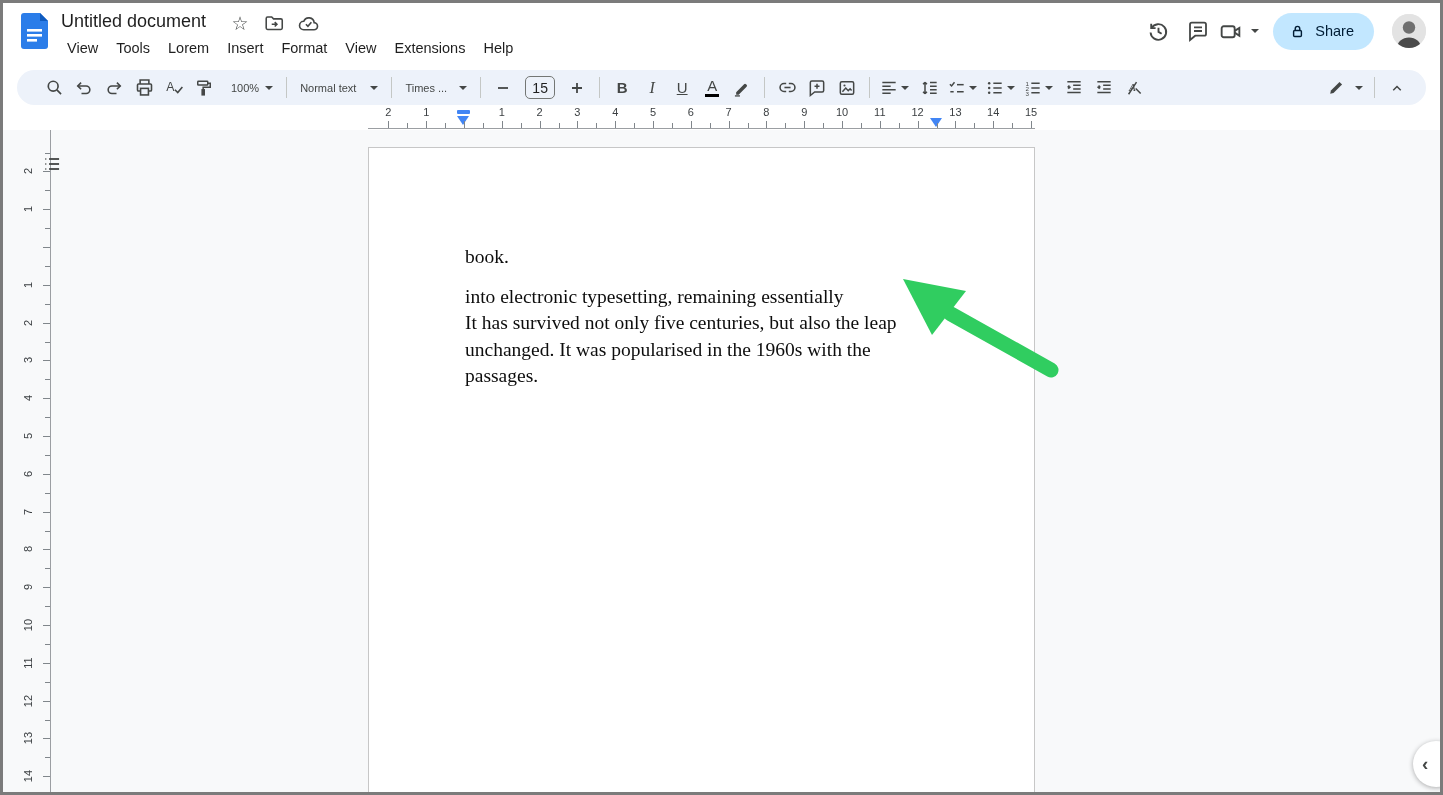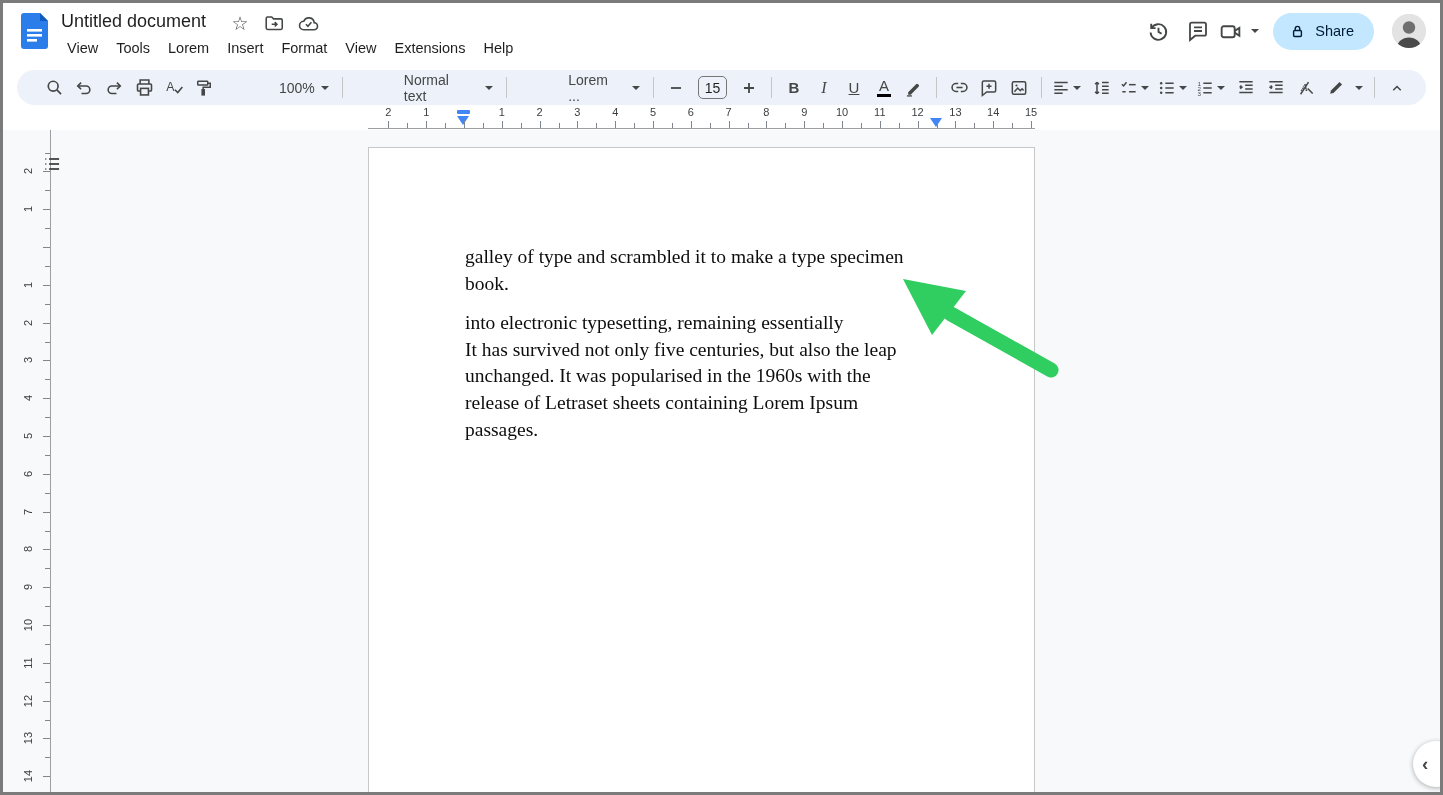--- a/index.html
+++ b/index.html
@@ -21,21 +21,21 @@
   .video-group { display:flex; align-items:center; margin-right:14px; }
   .share-btn { height:37px; padding:0 20px 0 16px; border-radius:19px; background:#c2e7ff;
                display:flex; align-items:center; gap:9px; color:#001d35; font-size:14.5px; font-weight:500; margin-right:18px; }
   .avatar { width:34px; height:34px; border-radius:50%; overflow:hidden; background:#e8e8e8; }
 
   
   .toolbar { position:absolute; top:70px; left:17px; right:17px; height:35px; background:#edf2fa;
              border-radius:18px; display:flex; align-items:center; padding:0 14px 0 22px; color:#444746; }
   .ibtn { min-width:30px; height:30px; display:flex; align-items:center; justify-content:center; border-radius:4px; }
   .tb-div { width:1px; height:21px; background:#c4c7c5; margin:0 7px; flex:none; }
-  .tb-text { font-size:14px; color:#444746;margin-left:48px; }
+  .tb-text { font-size:11px; color:#444746; }
   .caret { width:0; height:0; border-left:4px solid transparent; border-right:4px solid transparent;
            border-top:4.5px solid #444746; margin-left:6px; }
   .combo { display:flex; align-items:center; padding:0 6px; height:30px; border-radius:4px; }
   .fontsize-box { width:30px; height:23px; border:1px solid #747775; border-radius:5px; display:flex;
                   align-items:center; justify-content:center; font-size:14px; color:#1f1f1f; margin:0 7px; }
   .glyph-b { font-weight:700; font-size:15px; }
   .glyph-i { font-style:italic; font-family:"Liberation Serif", serif; font-size:16px; }
   .glyph-u { text-decoration:underline; font-size:15px; }
   .glyph-a { font-size:15px; line-height:1; display:flex; flex-direction:column; align-items:center; }
   .glyph-a .bar { width:14px; height:3.5px; background:#000; margin-top:1px; }
@@ -205,21 +205,21 @@
       <span class="tb-text">100%</span>
       <span class="caret"></span>
     </span>
     <span class="tb-div"></span>
     <span class="combo">
       <span class="tb-text">Normal text</span>
       <span class="caret" style="margin-left:14px;"></span>
     </span>
     <span class="tb-div"></span>
     <span class="combo">
-      <span class="tb-text">Lorem ...</span>
+      <span class="tb-text">Times ...</span>
       <span class="caret" style="margin-left:12px;"></span>
     </span>
     <span class="tb-div"></span>
     <span class="ibtn">
       <svg class="ic" width="16" height="16" viewBox="0 0 16 16" stroke="#444746" stroke-width="1.8">
           <path d="M3 8 h10"></path>
         </svg>
     </span>
     <span class="fontsize-box">15</span>
     <span class="ibtn">
@@ -461,28 +461,26 @@
         <circle cx="4.5" cy="12" r="0.9" fill="#444746" stroke="none"></circle>
           <path d="M8.5 12 h12"></path>
         <circle cx="4.5" cy="18" r="0.9" fill="#444746" stroke="none"></circle>
           <path d="M8.5 18 h12"></path>
       </svg>
     </span>
 
     <div class="page">
       <div class="doc-text">
           <div class="para">
-            <div class="line">galley of type and scrambled it to make a type specimen</div>
             <div class="line">book.</div>
           </div>
           <div class="para">
             <div class="line">into electronic typesetting, remaining essentially</div>
             <div class="line">It has survived not only five centuries, but also the leap</div>
             <div class="line">unchanged. It was popularised in the 1960s with the</div>
-            <div class="line">release of Letraset sheets containing Lorem Ipsum</div>
             <div class="line">passages.</div>
           </div>
         </div>
     </div>
 
     <svg class="arrow-overlay" width="1443" height="665" viewBox="0 0 1443 665">
       <line x1="951" y1="184" x2="1051" y2="240" stroke="#30cd60" stroke-width="15" stroke-linecap="round"></line>
       <polygon points="903,149 966,161 932,205" fill="#30cd60"></polygon>
     </svg>
 

